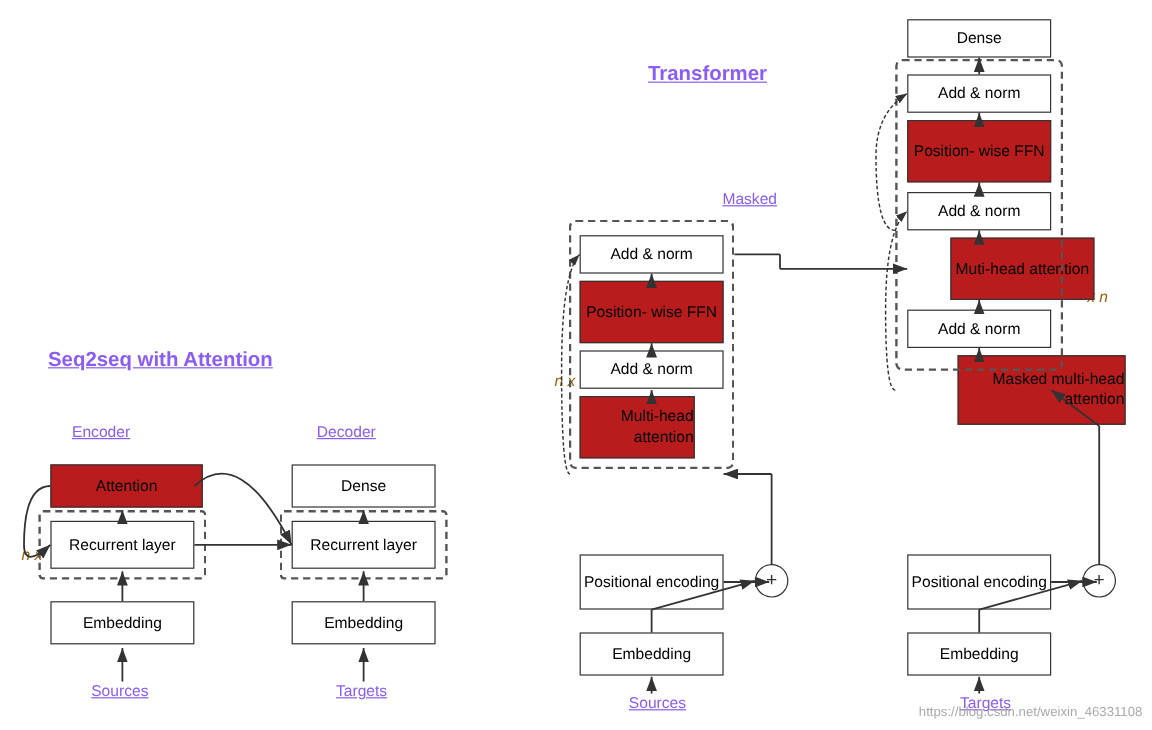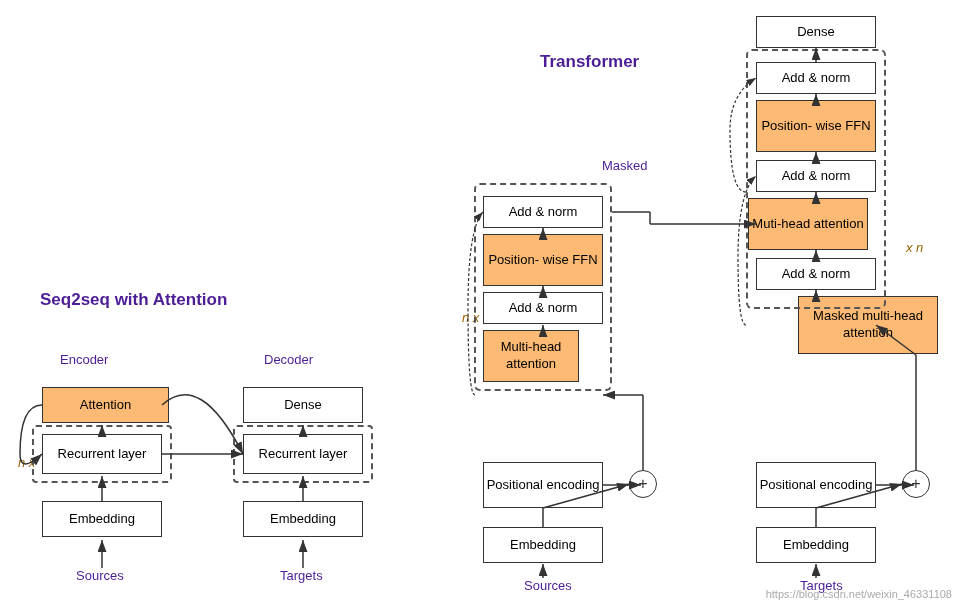--- a/index.html
+++ b/index.html
@@ -19,38 +19,39 @@
     }
 
     
     .box {
       position: absolute;
       border: 1.5px solid #333;
       background: #fff;
       display: flex;
       align-items: center;
       justify-content: center;
-      text-align: center;
+      text-align: right;
       font-size: 13px;
       line-height: 1.3;
     }
     .box-blue {
-      background: #fdba74;
+      background: #b91c1c;
       border: 1.5px solid #333;
     }
     .dashed-box {
       position: absolute;
       border: 2px dashed #555;
       background: transparent;
     }
     .label {
       position: absolute;
       font-size: 13px;
-      color: #4c1d95;
+      color: #8b5cf6;
       text-align: right;
+      text-decoration: underline;
     }
     .label-large {
       font-size: 17px;
       font-weight: bold;
     }
     .multiplier {
       position: absolute;
       font-size: 13px;
       font-style: italic;
       color: #a16207;
@@ -185,21 +186,21 @@
 
   <div class="box box-blue" style="left:756px; top:100px; width:120px; height:52px;">
     <span>Position-
 wise FFN</span>
   </div>
 
   <div class="box" style="left:756px; top:160px; width:120px; height:32px;">
     <span>Add &amp; norm</span>
   </div>
 
-  <div class="box box-blue" style="left:748px; top:198px; width:120px; height:52px;">
+  <div class="box box-blue" style="left:792px; top:198px; width:120px; height:52px;">
     <span>Muti-head
 attention</span>
   </div>
 
   <div class="box" style="left:756px; top:258px; width:120px; height:32px;">
     <span>Add &amp; norm</span>
   </div>
 
   <div class="box box-blue" style="left:756px; top:296px; width:140px; height:58px;margin-left:42px;">
     <span>Masked

